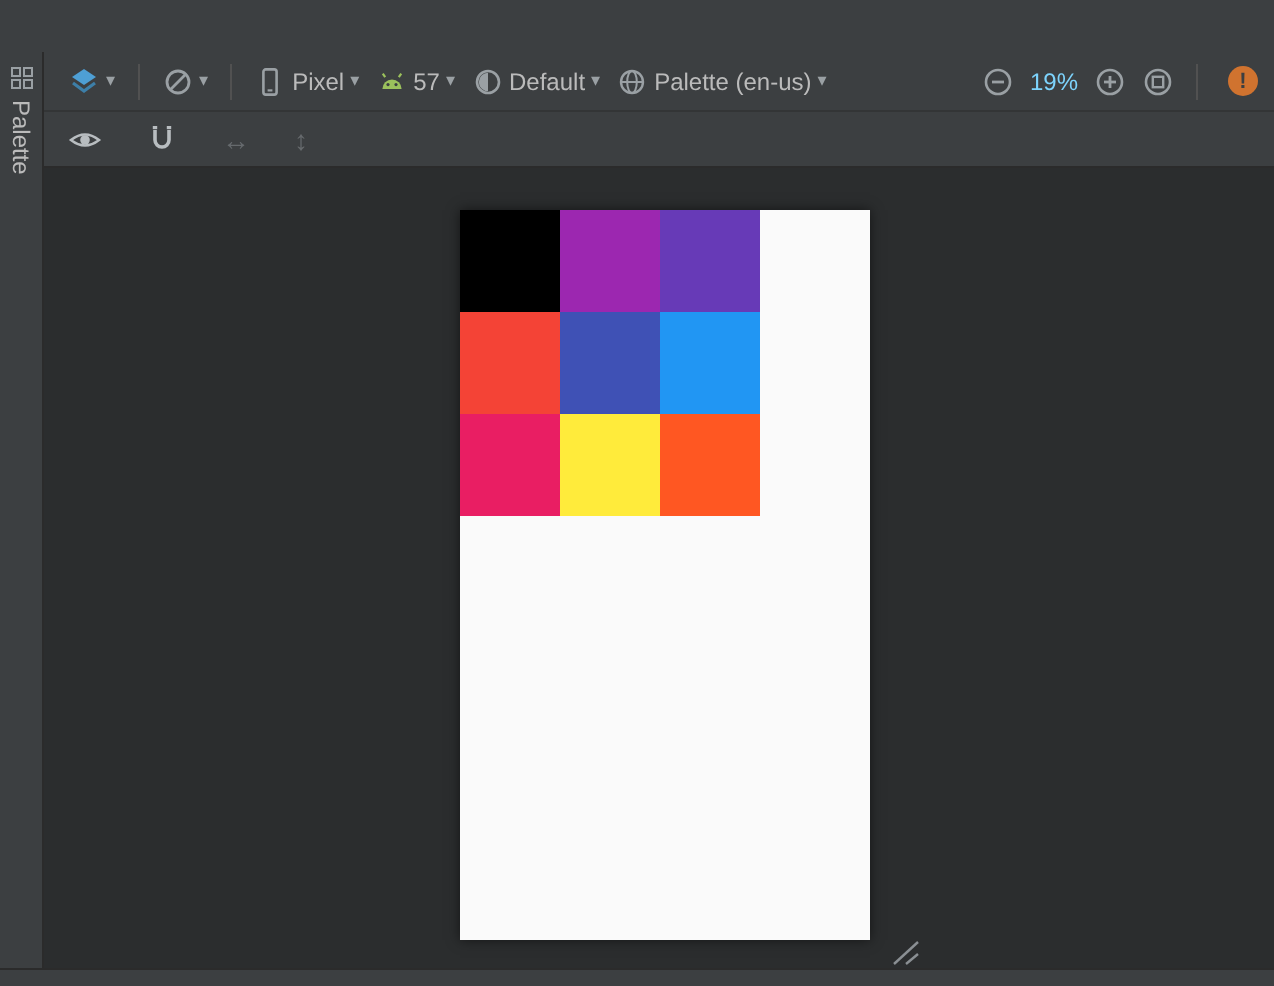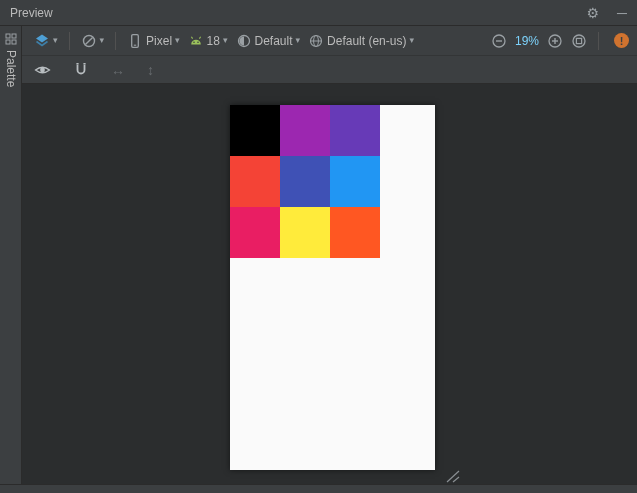--- a/index.html
+++ b/index.html
@@ -74,26 +74,20 @@
     position:absolute;left:0;right:0;bottom:0;height:9px;
     background:#3c3f41;border-top:1px solid #2b2b2b;
   }
   svg{display:block;}
 </style>
 </head>
 <body>
 
 <div class="window">
 
-  <div class="titlebar">
-    <span class="title">Preview</span>
-    <span class="spacer"></span>
-    <span class="tb-icon">⚙</span>
-    <span class="tb-icon min">─</span>
-  </div>
 
   <div class="toolbar1">
 
     <button class="tb-btn">
       <span>
         <svg width="16" height="16" viewBox="0 0 16 16">
           <polygon points="8,1.5 14,5.5 8,9.5 2,5.5" fill="#4e9fd4"></polygon>
           <polyline points="2.5,8.5 8,12.5 13.5,8.5" fill="none" stroke="#3d7fa8" stroke-width="1.6"></polyline>
         </svg>
       </span>
@@ -128,21 +122,21 @@
     <button class="tb-btn">
       <span>
         <svg width="16" height="16" viewBox="0 0 16 16">
           <path d="M3.2,11.5 a4.8,4.8 0 0 1 9.6,0 z" fill="#9bc15c"></path>
           <line x1="4.6" y1="5.6" x2="3.4" y2="3.8" stroke="#9bc15c" stroke-width="1.1"></line>
           <line x1="11.4" y1="5.6" x2="12.6" y2="3.8" stroke="#9bc15c" stroke-width="1.1"></line>
           <circle cx="6" cy="9.3" r="0.8" fill="#3c3f41"></circle>
           <circle cx="10" cy="9.3" r="0.8" fill="#3c3f41"></circle>
         </svg>
       </span>
-      <span>18</span>
+      <span>57</span>
       <span class="dd">▾</span>
     </button>
 
     <button class="tb-btn">
       <span>
         <svg width="16" height="16" viewBox="0 0 16 16">
           <circle cx="8" cy="8" r="5.5" fill="none" stroke="#9aa0a4" stroke-width="1.3"></circle>
           <path d="M8,3.4 a4.6,4.6 0 0 0 0,9.2 z" fill="#9aa0a4"></path>
         </svg>
       </span>
@@ -151,21 +145,21 @@
     </button>
 
     <button class="tb-btn">
       <span>
         <svg width="16" height="16" viewBox="0 0 16 16">
           <circle cx="8" cy="8" r="5.5" fill="none" stroke="#9aa0a4" stroke-width="1.2"></circle>
           <ellipse cx="8" cy="8" rx="2.4" ry="5.5" fill="none" stroke="#9aa0a4" stroke-width="1"></ellipse>
           <line x1="2.6" y1="8" x2="13.4" y2="8" stroke="#9aa0a4" stroke-width="1"></line>
         </svg>
       </span>
-      <span>Default (en-us)</span>
+      <span>Palette (en-us)</span>
       <span class="dd">▾</span>
     </button>
 
     <span class="push"></span>
 
     <button class="tb-btn">
       <span>
         <svg width="16" height="16" viewBox="0 0 16 16">
           <circle cx="8" cy="8" r="6" fill="none" stroke="#9aa0a4" stroke-width="1.3"></circle>
           <line x1="5" y1="8" x2="11" y2="8" stroke="#9aa0a4" stroke-width="1.4"></line>

